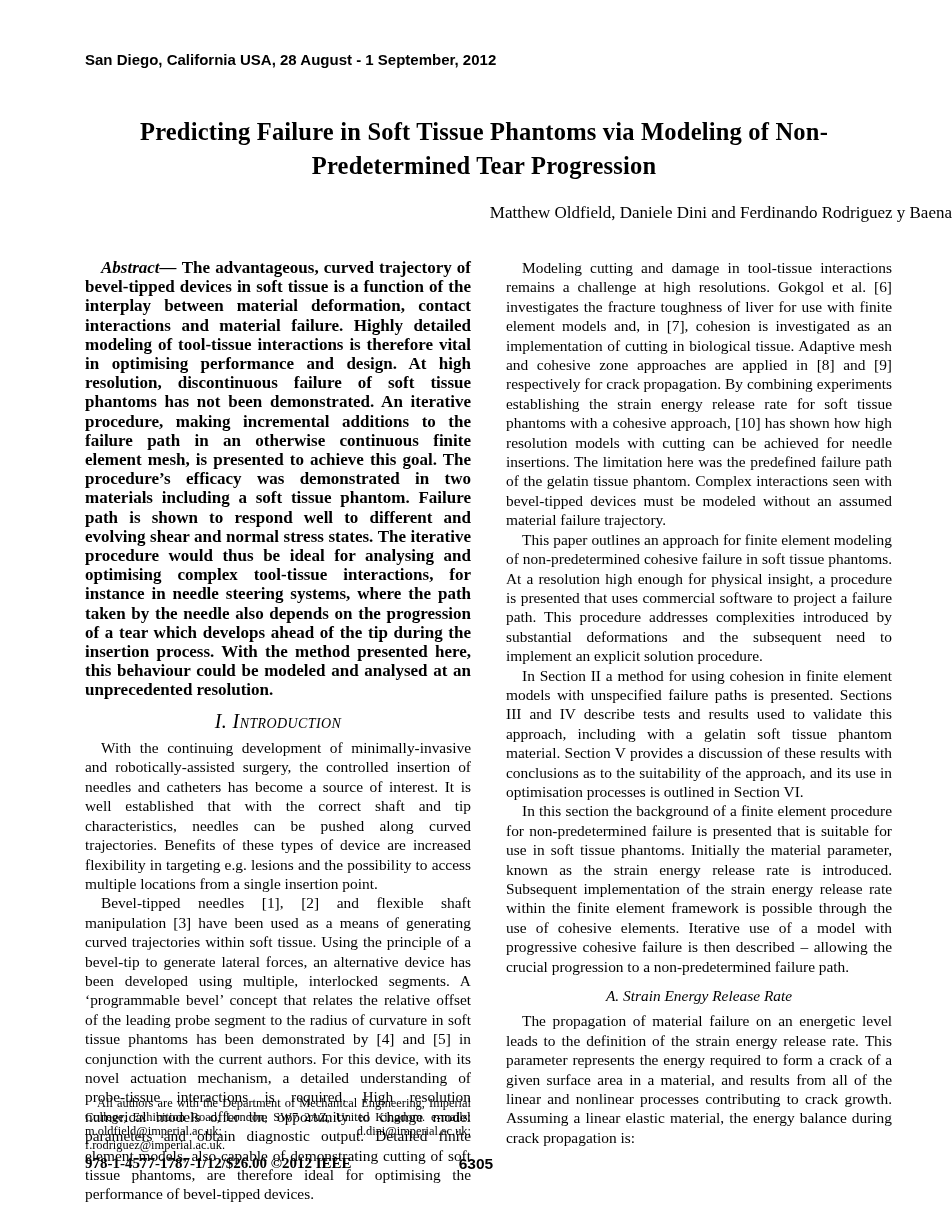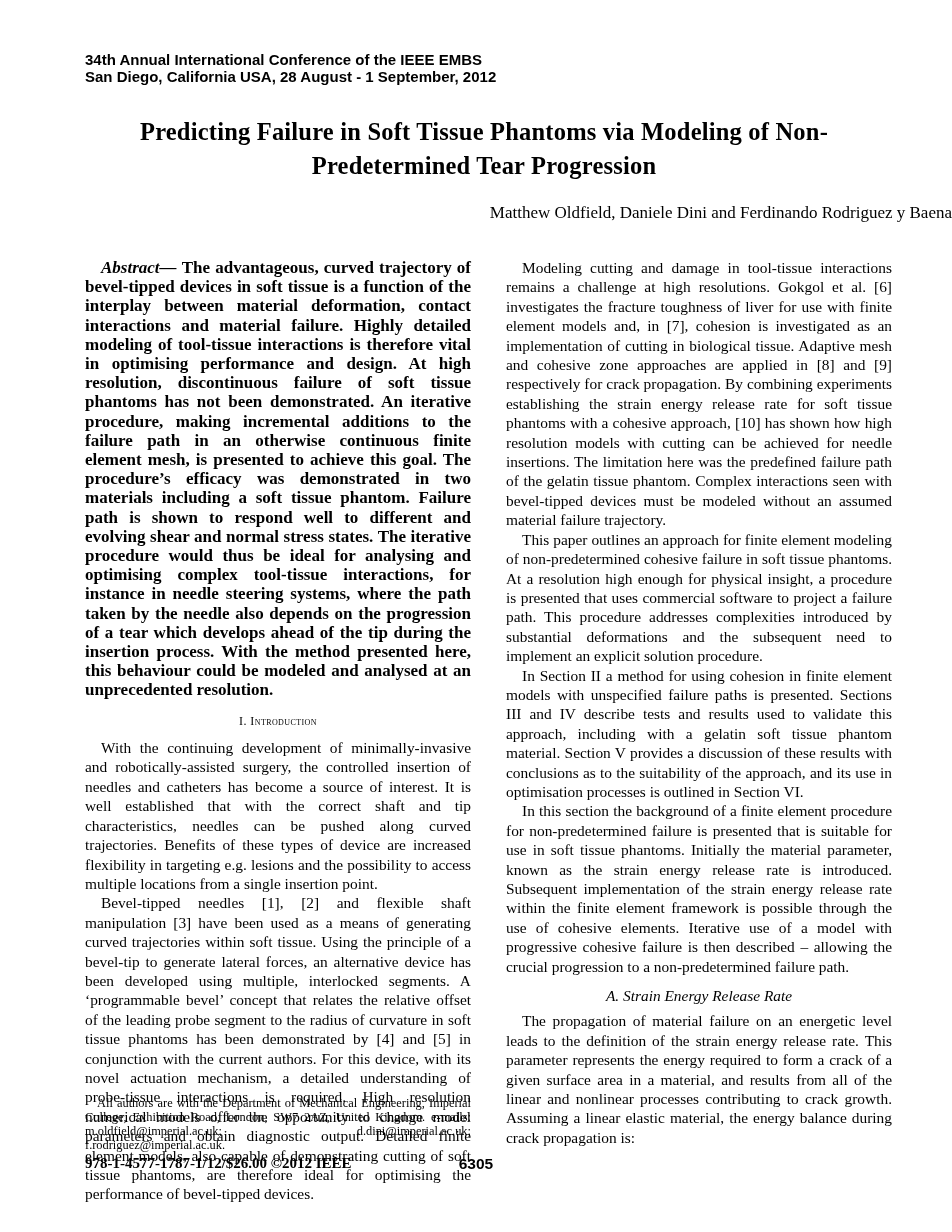--- a/index.html
+++ b/index.html
@@ -35,23 +35,24 @@
   }
   .col-left{left:85px;height:894px;}
   .col-right{left:506px;}
   .col p{margin:0;text-indent:16px;}
   .abstract{
     font-weight:bold;font-size:17px;line-height:19.2px;
   }
   .abstract .abs-label{font-style:italic;}
   .sec-heading{
     text-align:center;text-indent:0 !important;
-    font-variant:small-caps;font-size:12px;
+    font-variant:small-caps;font-size:20px;
     margin:12px 0 7px 0 !important;
     letter-spacing:0.4px;
+    font-style:italic;
   }
   .subsec-heading{
     font-style:italic;text-indent:0 !important;
     text-align:center;
     margin:10px 0 6px 0 !important;
   }
   .footnotes{
     position:absolute;left:0;bottom:0;width:386px;
     font-size:12.4px;line-height:14px;
     text-align:justify;
@@ -69,21 +70,20 @@
     font-family:"Liberation Sans", sans-serif;
     font-weight:bold;font-size:15.5px;
   }
 </style>
 </head>
 <body>
 
 <div class="page">
 
   <div class="conf-header">
-    <div>34th Annual International Conference of the IEEE EMBS</div>
     <div>San Diego, California USA, 28 August - 1 September, 2012</div>
   </div>
 
   <div class="paper-title">Predicting Failure in Soft Tissue Phantoms via Modeling of Non-Predetermined Tear Progression</div>
 
   <div class="authors">Matthew Oldfield, Daniele Dini and Ferdinando Rodriguez y Baena</div>
 
   <div class="col col-left">
     <p class="abstract"><span class="abs-label">Abstract— </span><span>The advantageous, curved trajectory of bevel-tipped devices in soft tissue is a function of the interplay between material deformation, contact interactions and material failure. Highly detailed modeling of tool-tissue interactions is therefore vital in optimising performance and design. At high resolution, discontinuous failure of soft tissue phantoms has not been demonstrated. An iterative procedure, making incremental additions to the failure path in an otherwise continuous finite element mesh, is presented to achieve this goal. The procedure’s efficacy was demonstrated in two materials including a soft tissue phantom. Failure path is shown to respond well to different and evolving shear and normal stress states. The iterative procedure would thus be ideal for analysing and optimising complex tool-tissue interactions, for instance in needle steering systems, where the path taken by the needle also depends on the progression of a tear which develops ahead of the tip during the insertion process. With the method presented here, this behaviour could be modeled and analysed at an unprecedented resolution.</span></p>
 

